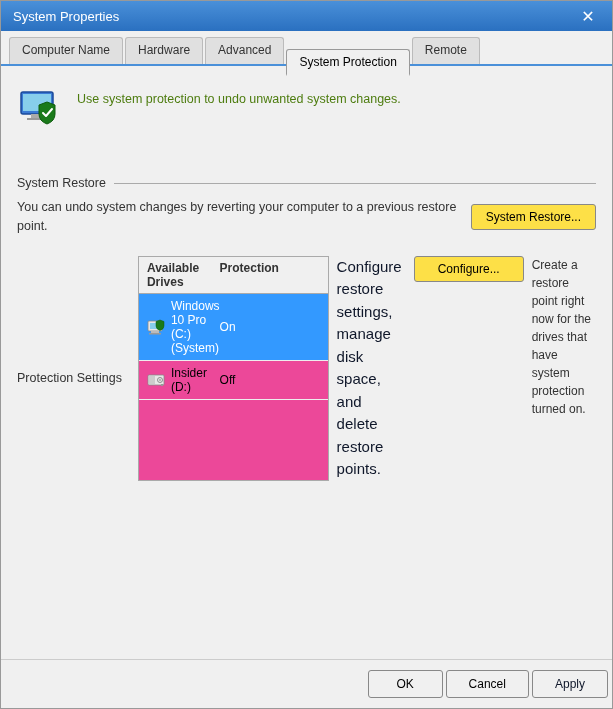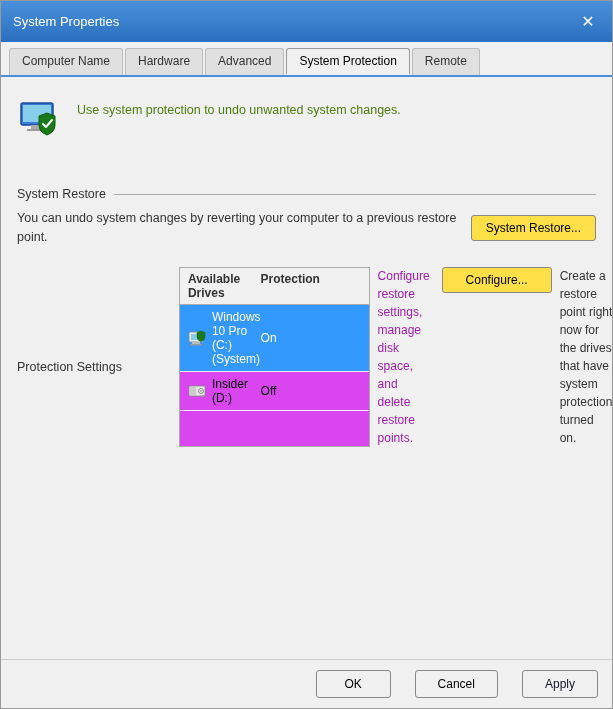--- a/index.html
+++ b/index.html
@@ -22,21 +22,21 @@
       display: flex;
       flex-direction: column;
     }
     .title-bar {
       background: linear-gradient(to bottom, #4a90d9, #2a70c0);
       color: white;
       padding: 8px 12px;
       display: flex;
       align-items: center;
       justify-content: space-between;
-      height: 41px;
+      height: 30px;
       flex-shrink: 0;
     }
     .title-bar-text {
       font-size: 13px;
       font-weight: 400;
     }
     .title-bar-close {
       color: white;
       cursor: pointer;
       font-size: 16px;
@@ -67,21 +67,21 @@
       border-radius: 3px 3px 0 0;
     }
     .tab.active {
       background: #f0f0f0;
       border-color: #999;
       border-bottom: 2px solid #f0f0f0;
       color: #000;
       font-weight: 500;
       z-index: 1;
       position: relative;
-      top: 0;
+      top: 12px;
     }
 
     .content {
       flex: 1;
       padding: 14px 16px;
       overflow-y: auto;
       display: flex;
       flex-direction: column;
       gap: 12px;
     }
@@ -148,23 +148,22 @@
       text-align: center;
     }
 
     .protection-settings-section {
       display: flex;
       gap: 8px;
     }
 
     .drives-table {
       border: 1px solid #aaa;
-      background: #d946ef;
+      background: #ec4899;
       border-radius: 0;
-      margin-left: 41px;
     }
     .drives-header {
       display: flex;
       background: #f0f0f0;
       border-bottom: 1px solid #aaa;
       padding: 4px 8px;
     }
     .drives-header-col {
       font-size: 12px;
       font-weight: 600;
@@ -202,44 +201,44 @@
       font-size: 12px;
     }
 
     .configure-row {
       display: flex;
       justify-content: space-between;
       align-items: flex-start;
       gap: 12px;
     }
     .configure-desc {
-      font-size: 12px;
-      color: #a21caf;
+      font-size: 15px;
+      color: #0f172a;
       line-height: 1.5;
       flex: 1;
     }
 
     .create-row {
       display: flex;
       justify-content: space-between;
       align-items: flex-start;
       gap: 20px;
     }
     .create-desc {
       font-size: 12px;
       color: #333;
       line-height: 1.5;
       flex: 1;
     }
 
     .footer {
       display: flex;
       justify-content: flex-end;
-      gap: 24px;
-      padding: 10px 14px;
+      gap: 3px;
+      padding: 10px 4px;
       border-top: 1px solid #ccc;
       background: #f0f0f0;
       flex-shrink: 0;
     }
     .footer-btn {
       padding: 6px 22px;
       background: #f0f0f0;
       border: 1px solid #888;
       border-radius: 3px;
       cursor: pointer;

